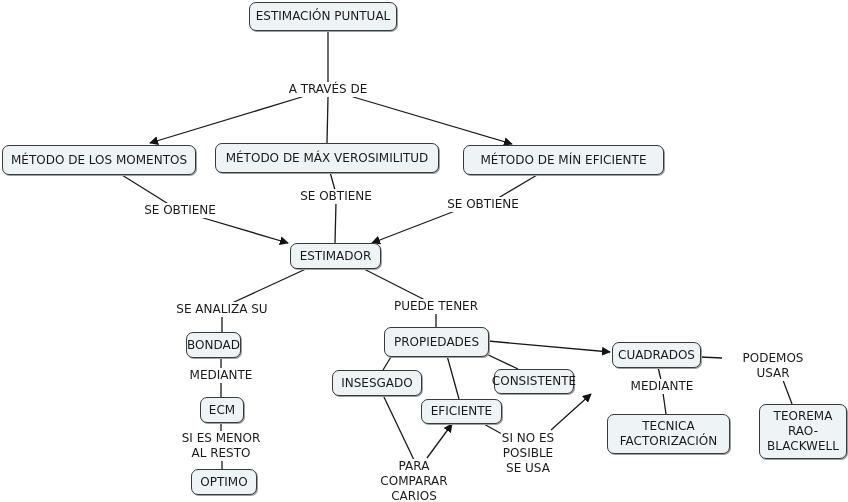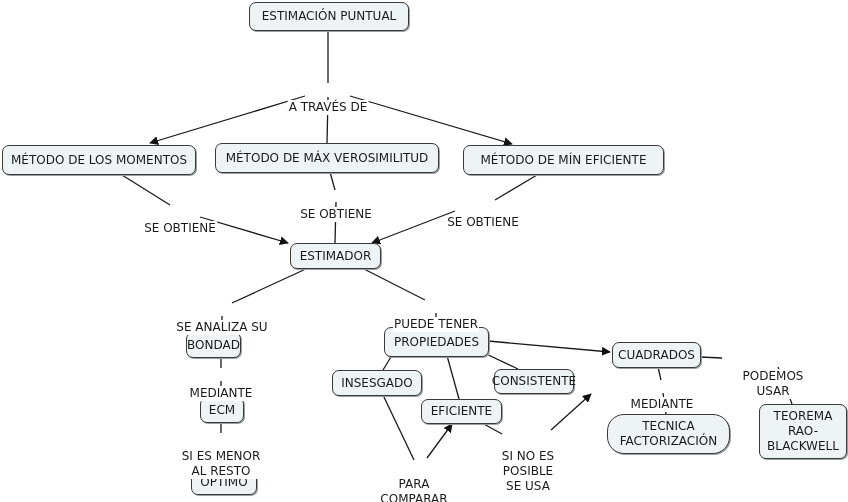--- a/index.html
+++ b/index.html
@@ -5,21 +5,21 @@
   html, body { margin: 0; padding: 0; background: #ffffff; }
   body { width: 848px; height: 502px; position: relative; overflow: hidden;
          font-family: "DejaVu Sans", sans-serif; color: #1a1a1a; }
   #edges { position: absolute; left: 0; top: 0; width: 848px; height: 502px; }
   .node { position: absolute; box-sizing: border-box; background: #eef3f6;
           border: 1.2px solid #3a3a3a; border-radius: 7px;
           display: flex; align-items: center; justify-content: center;
           text-align: center; font-size: 12px; line-height: 15px;
           box-shadow: 1px 1px 0 #9aa0a4; white-space: pre-line; }
   .link { position: absolute; font-size: 12px; line-height: 15px; text-align: center;
-          background: #ffffff; white-space: pre-line; padding: 0 1px; transform: translateX(-50%); margin-top: 18px; }
+          background: #ffffff; white-space: pre-line; padding: 0 1px; transform: translateX(-50%); }
 </style>
 </head>
 <body>
 
 <svg id="edges" viewBox="0 0 848 502">
   <defs>
     <marker id="arr" viewBox="0 0 10 10" refX="9" refY="5" markerWidth="9" markerHeight="9" orient="auto-start-reverse" markerUnits="userSpaceOnUse">
       <path d="M0,0 L10,5 L0,10 z" fill="#111"></path>
     </marker>
   </defs>
@@ -57,34 +57,34 @@
     <line x1="482" y1="423" x2="502" y2="434"></line>
     <line x1="551" y1="430" x2="591" y2="394" marker-end="url(#arr)"></line>
 
     <line x1="658" y1="367" x2="661" y2="380"></line>
     <line x1="663" y1="393" x2="666" y2="414"></line>
     <line x1="700" y1="357" x2="722" y2="358"></line>
     <line x1="778" y1="367" x2="792" y2="404"></line>
   </g>
 </svg>
 
-<div class="node" style="left:249px;top:2px;width:160px;height:29px;">ESTIMACIÓN PUNTUAL</div>
+<div class="node" style="left:249px;top:2px;width:148px;height:29px;">ESTIMACIÓN PUNTUAL</div>
 <div class="node" style="left:2px;top:145px;width:194px;height:30px;">MÉTODO DE LOS MOMENTOS</div>
 <div class="node" style="left:215px;top:143px;width:224px;height:30px;">MÉTODO DE MÁX VEROSIMILITUD</div>
 <div class="node" style="left:463px;top:145px;width:201px;height:30px;">MÉTODO DE MÍN EFICIENTE</div>
 <div class="node" style="left:290px;top:243px;width:91px;height:26px;">ESTIMADOR</div>
 <div class="node" style="left:186px;top:332px;width:55px;height:26px;">BONDAD</div>
 <div class="node" style="left:200px;top:397px;width:44px;height:26px;">ECM</div>
 <div class="node" style="left:191px;top:469px;width:66px;height:26px;">OPTIMO</div>
 <div class="node" style="left:384px;top:327px;width:105px;height:30px;">PROPIEDADES</div>
 <div class="node" style="left:332px;top:370px;width:90px;height:26px;">INSESGADO</div>
 <div class="node" style="left:494px;top:369px;width:80px;height:25px;">CONSISTENTE</div>
 <div class="node" style="left:421px;top:399px;width:81px;height:25px;">EFICIENTE</div>
 <div class="node" style="left:612px;top:342px;width:89px;height:26px;">CUADRADOS</div>
-<div class="node" style="left:607px;top:414px;width:123px;height:40px;border-radius:17px;">TECNICA
+<div class="node" style="left:607px;top:414px;width:123px;height:40px;">TECNICA
 FACTORIZACIÓN</div>
 <div class="node" style="left:759px;top:404px;width:88px;height:55px;">TEOREMA
 RAO-
 BLACKWELL</div>
 
 <div class="link" style="left:328px;top:82px;">A TRAVÉS DE</div>
 <div class="link" style="left:180px;top:203px;">SE OBTIENE</div>
 <div class="link" style="left:336px;top:189px;">SE OBTIENE</div>
 <div class="link" style="left:483px;top:197px;">SE OBTIENE</div>
 <div class="link" style="left:222px;top:302px;">SE ANALIZA SU</div>

